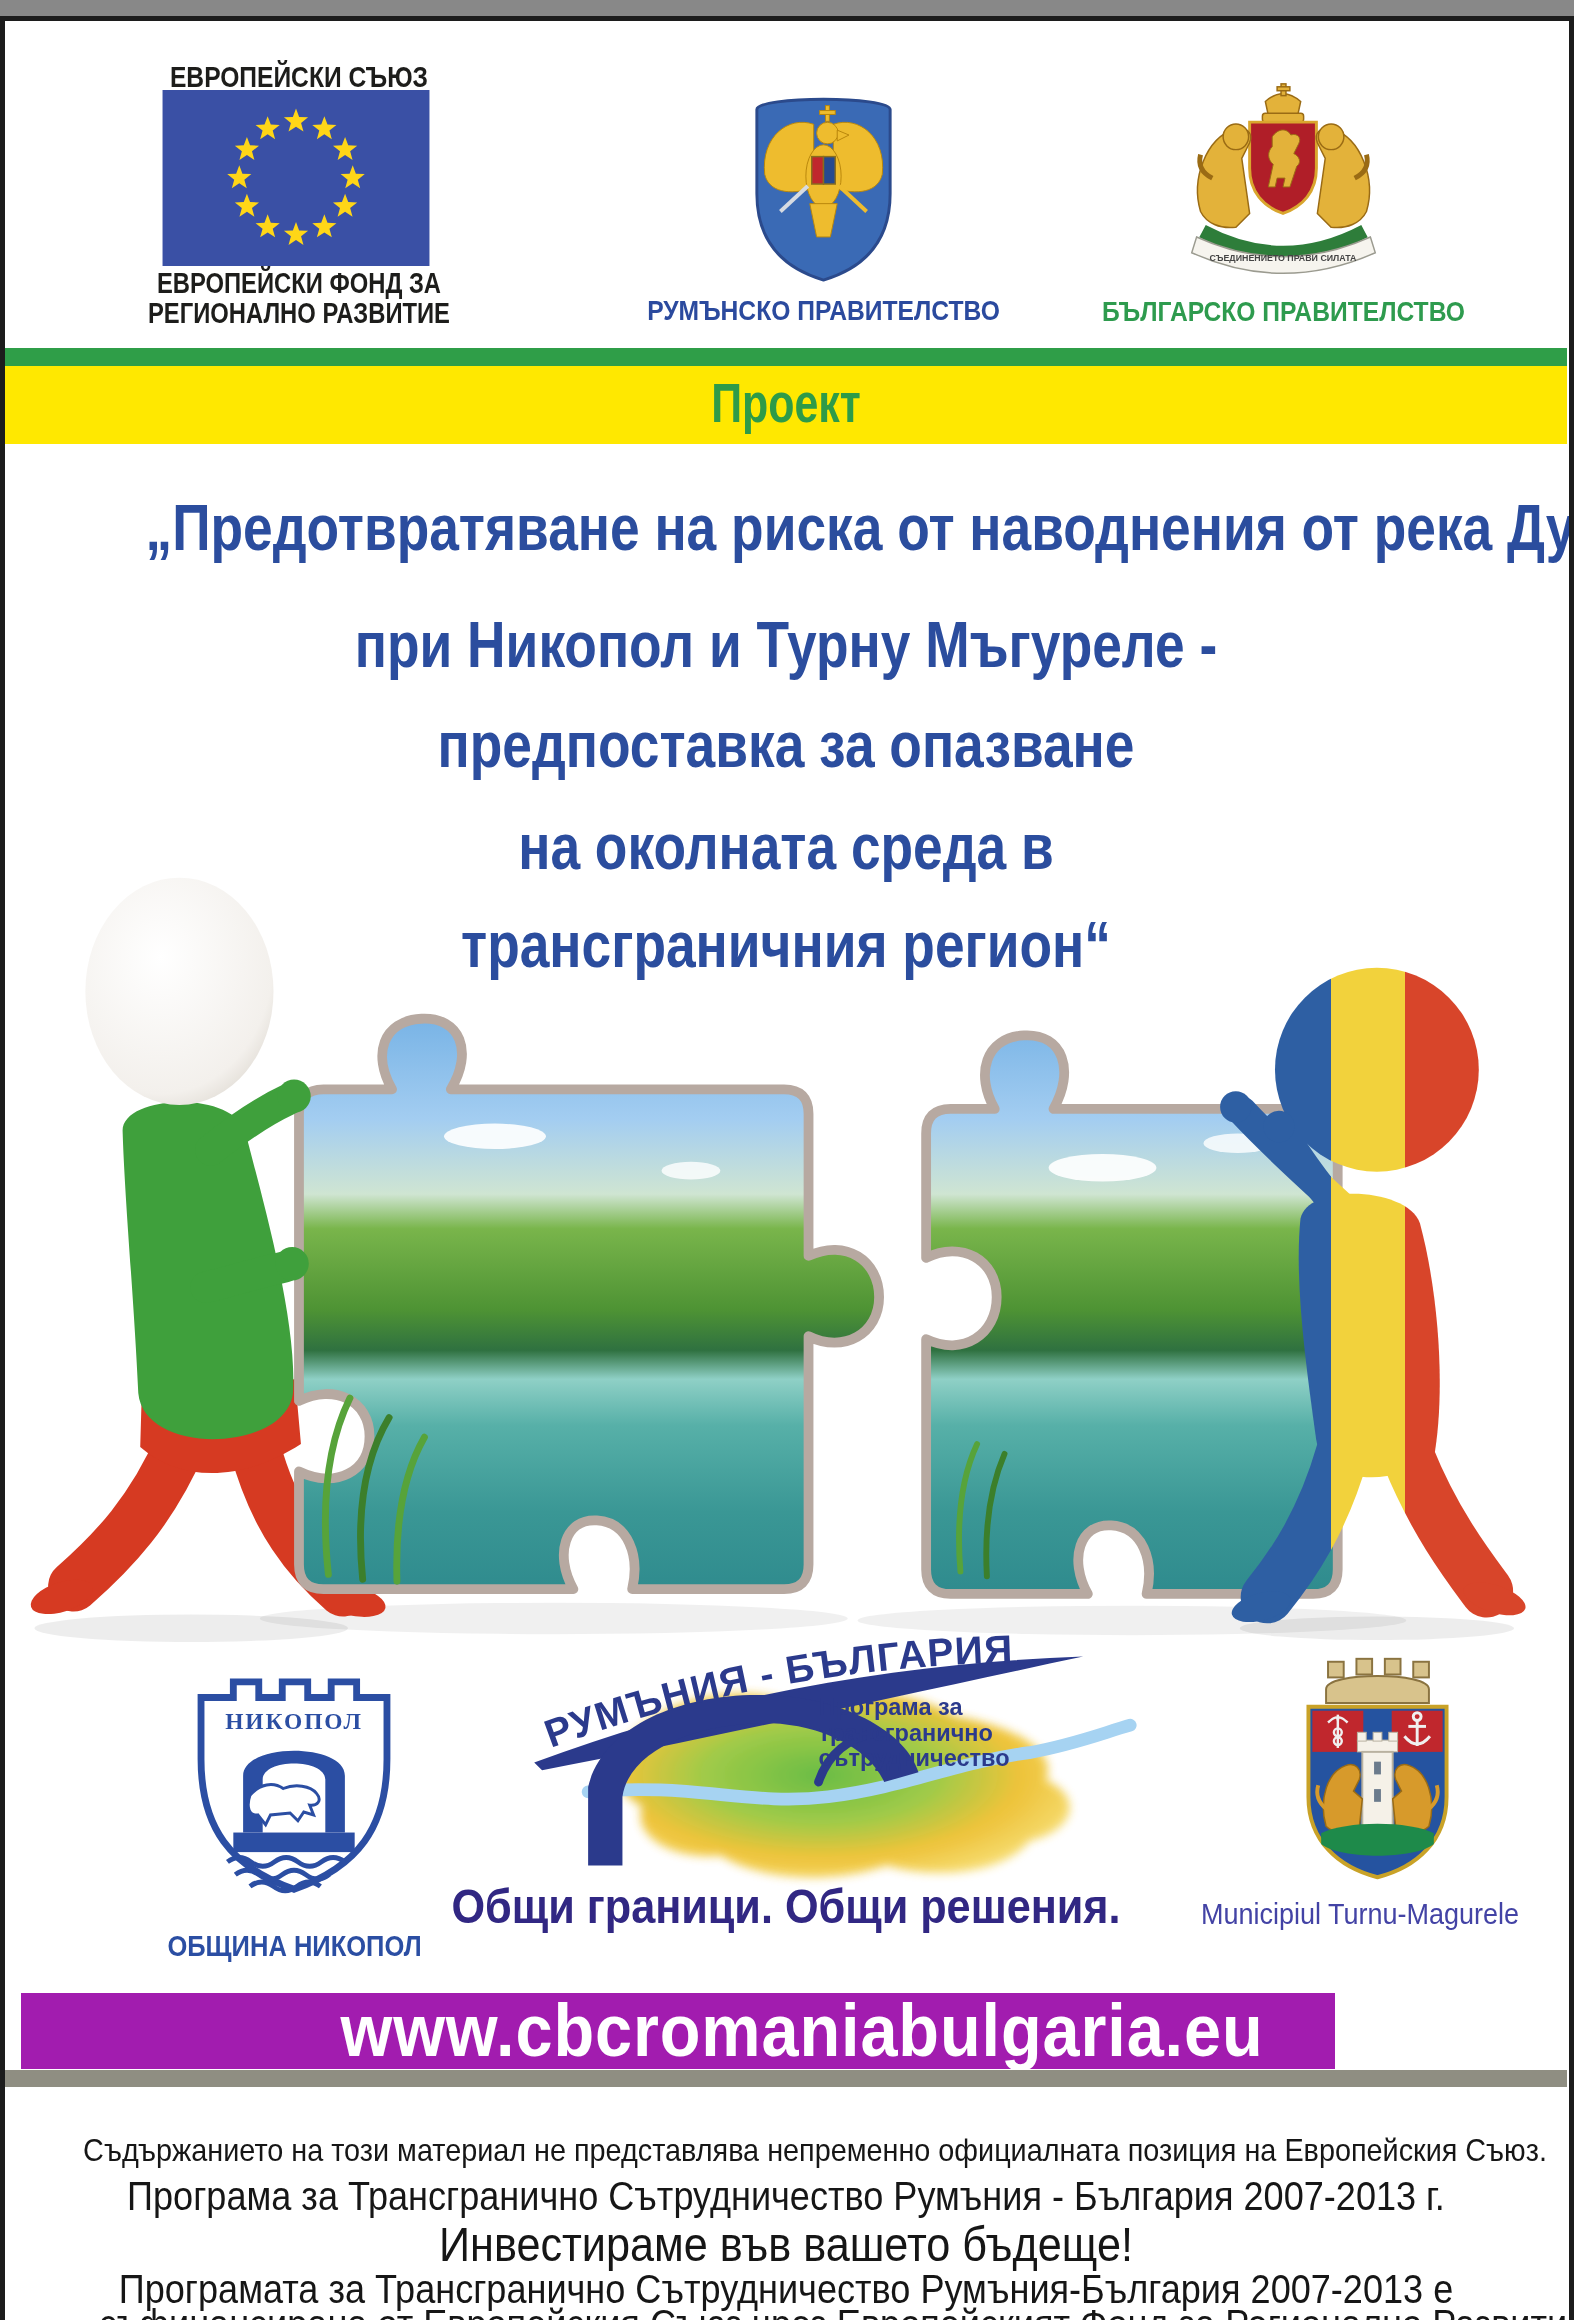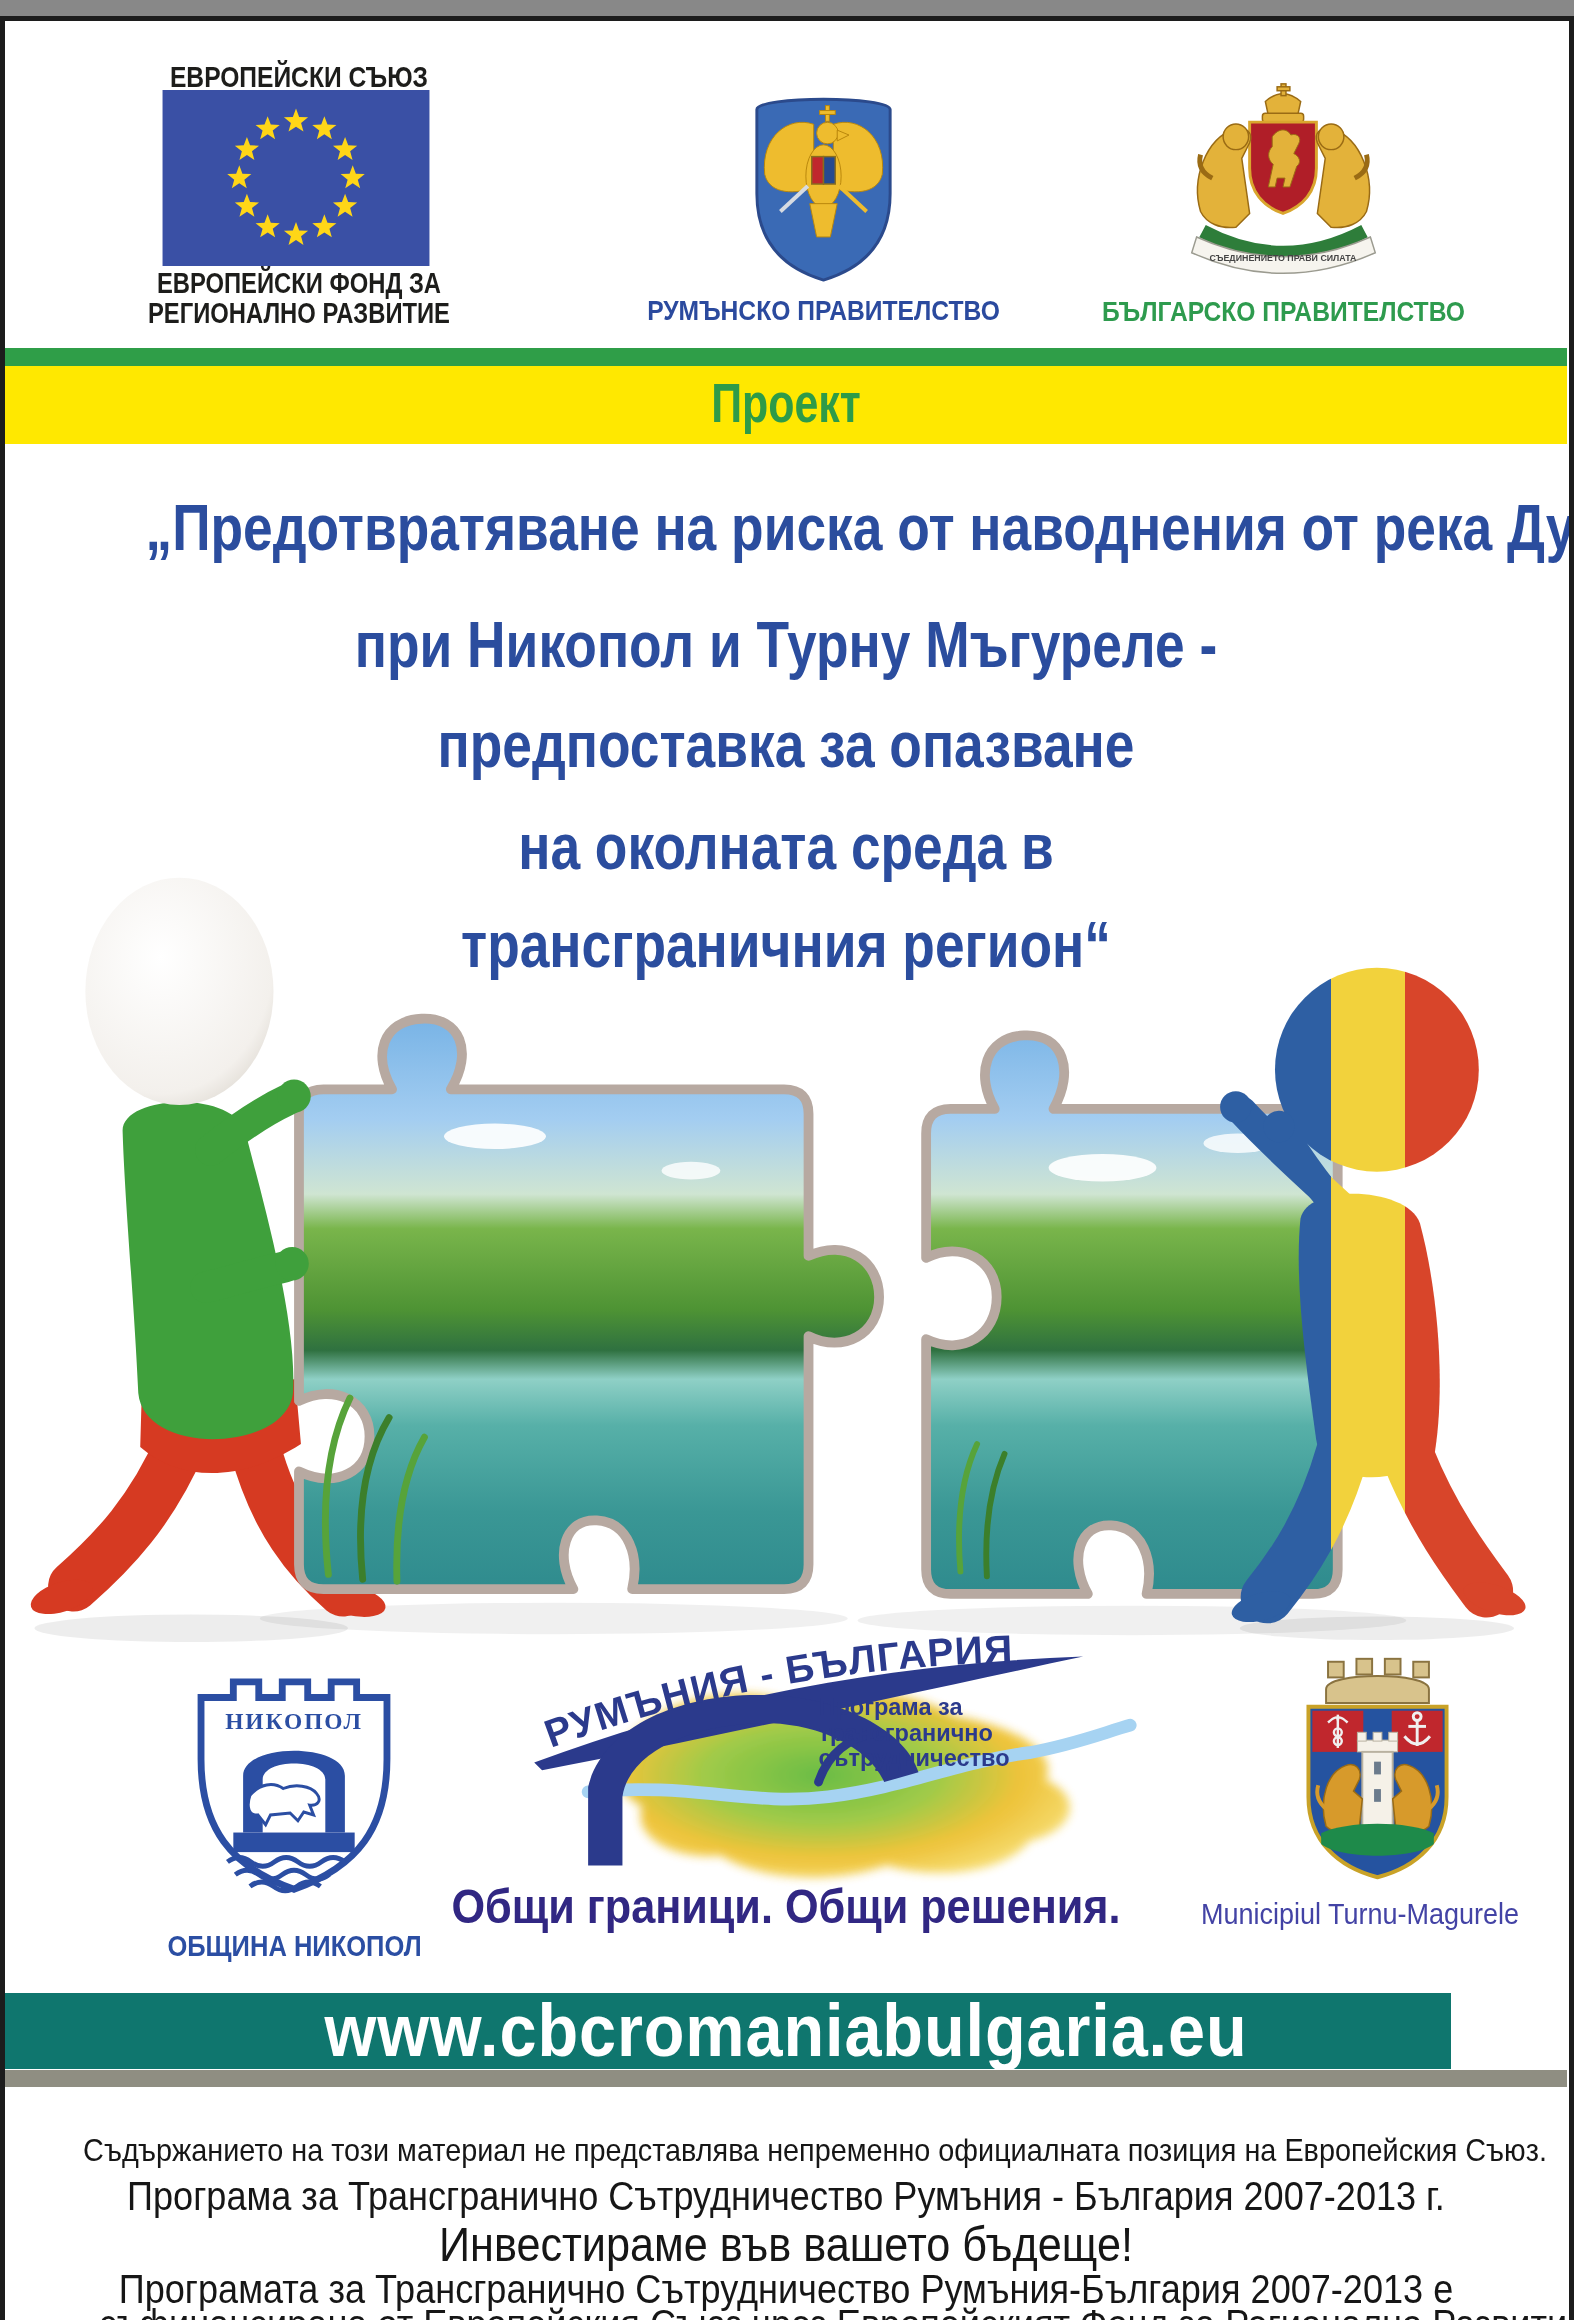--- a/index.html
+++ b/index.html
@@ -17,21 +17,21 @@
   .gov-cap{font-size:28px;font-weight:bold;}
   .ro-cap{color:#2b4a9e;}
   .bg-cap{color:#2e9b4e;}
   .strip-green{top:327px;height:17.6px;left:0;width:1562px;background:#2f9e48;}
   .band-yellow{top:345px;height:78px;left:0;width:1562px;background:#ffe800;}
   .band-yellow .lbl{font-size:55px;font-weight:bold;color:#2e9b48;line-height:74px;}
   .title-line{font-weight:bold;color:#2b4d9e;font-size:65px;}
   .slogan{top:1858px;font-size:48px;font-weight:bold;color:#312783;}
   .nik-cap{top:1909px;left:59px;width:461px;font-size:29px;font-weight:bold;color:#2b4ea3;}
   .tur-cap{top:1876px;left:1147px;width:416px;font-size:30px;color:#4343a5;}
-  .url-band{top:1972px;height:76px;left:0;width:1446px;background:#0f766e;}
+  .url-band{top:1972px;height:76px;left:16px;width:1314px;background:#a21caf;}
   .url-band .url{font-size:74px;font-weight:bold;color:#ffffff;line-height:76px;letter-spacing:1px;}
   .strip-gray{top:2049px;height:16.7px;left:0;width:1562px;background:#8f8e82;}
   .foot{color:#161616;}
   .f1{top:2111px;font-size:32px;}
   .f2{top:2152px;font-size:41px;}
   .f3{top:2196px;font-size:48px;}
   .f4{top:2245px;font-size:41px;}
   .f5{top:2280px;font-size:41px;}
 </style>
 </head>

